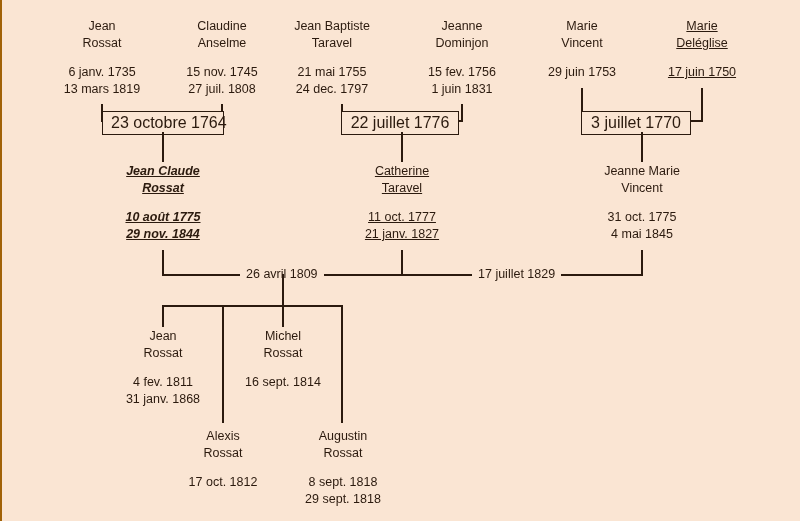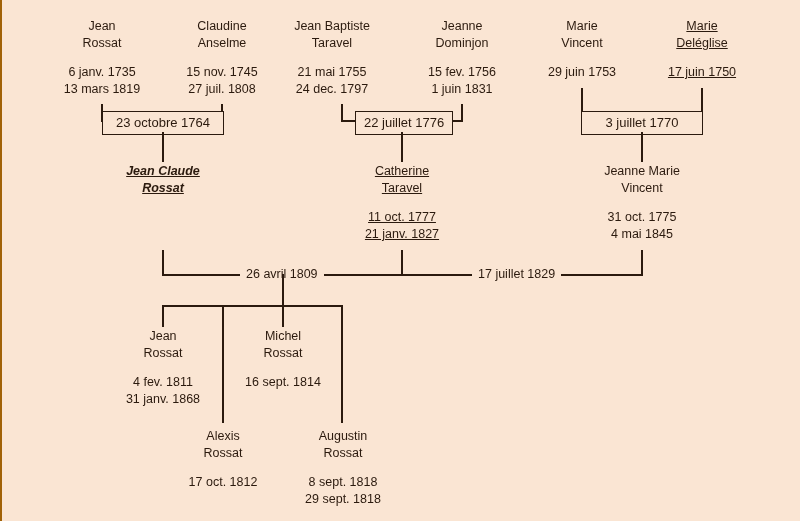--- a/index.html
+++ b/index.html
@@ -40,21 +40,21 @@
   }
   .bold .nm, .bold .dates span {
     font-weight: bold;
     font-style: italic;
     text-decoration: underline;
   }
   .mbox {
     position: absolute;
     border: 1.6px solid #2b1a0e;
     background: #fae5d3;
-    font-size: 13px;
+    font-size: 16px;
     line-height: 15px;
     padding: 3px 8px 4px 8px;
     text-align: center;
     white-space: nowrap;
     box-sizing: border-box;
   }
   .ln {
     position: absolute;
     background: #2b1a0e;
   }
@@ -135,34 +135,38 @@
   <div class="ln v" style="left:459px; top:104px; height:17px;"></div>
   <div class="ln h" style="left:339px; top:120px; width:122px;"></div>
 
   <div class="ln v" style="left:579px; top:88px; height:33px;"></div>
   <div class="ln v" style="left:699px; top:88px; height:33px;"></div>
   <div class="ln h" style="left:579px; top:120px; width:122px;"></div>
 
   <div class="mbox" style="left:100px; top:111px; width:122px;">
     <span>23 octobre 1764</span>
   </div>
-  <div class="mbox" style="left:339px; top:111px; width:98px;margin-left:14px;">
+  <div class="mbox" style="left:339px; top:111px; width:118px;">
     <span>22 juillet 1776</span>
   </div>
-  <div class="mbox" style="left:579px; top:111px; width:122px;">
+  <div class="mbox" style="left:579px; top:111px; width:110px;">
     <span>3 juillet 1770</span>
   </div>
 
   <div class="ln v" style="left:160px; top:132px; height:30px;"></div>
   <div class="ln v" style="left:399px; top:132px; height:30px;"></div>
   <div class="ln v" style="left:639px; top:132px; height:30px;"></div>
 
   <div class="person bold" style="left:100px; top:163px; width:122px;">
     <span class="nm">Jean Claude</span>
     <span class="nm">Rossat</span>
+    <div class="dates">
+      <span>10 août 1775</span>
+      <span>29 nov. 1844</span>
+    </div>
   </div>
 
   <div class="person" style="left:339px; top:163px; width:122px;text-decoration:underline;">
     <span class="nm">Catherine</span>
     <span class="nm">Taravel</span>
     <div class="dates">
       <span>11 oct. 1777</span>
       <span>21 janv. 1827</span>
     </div>
   </div>

